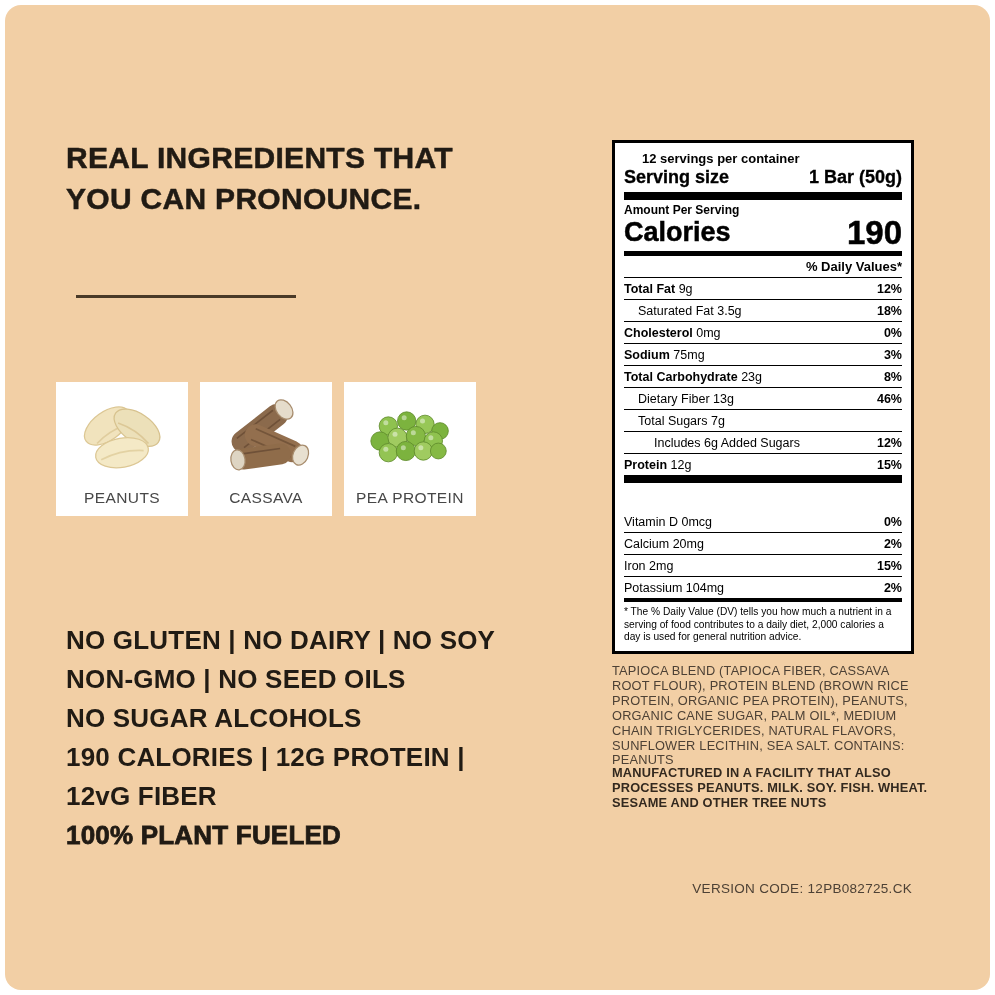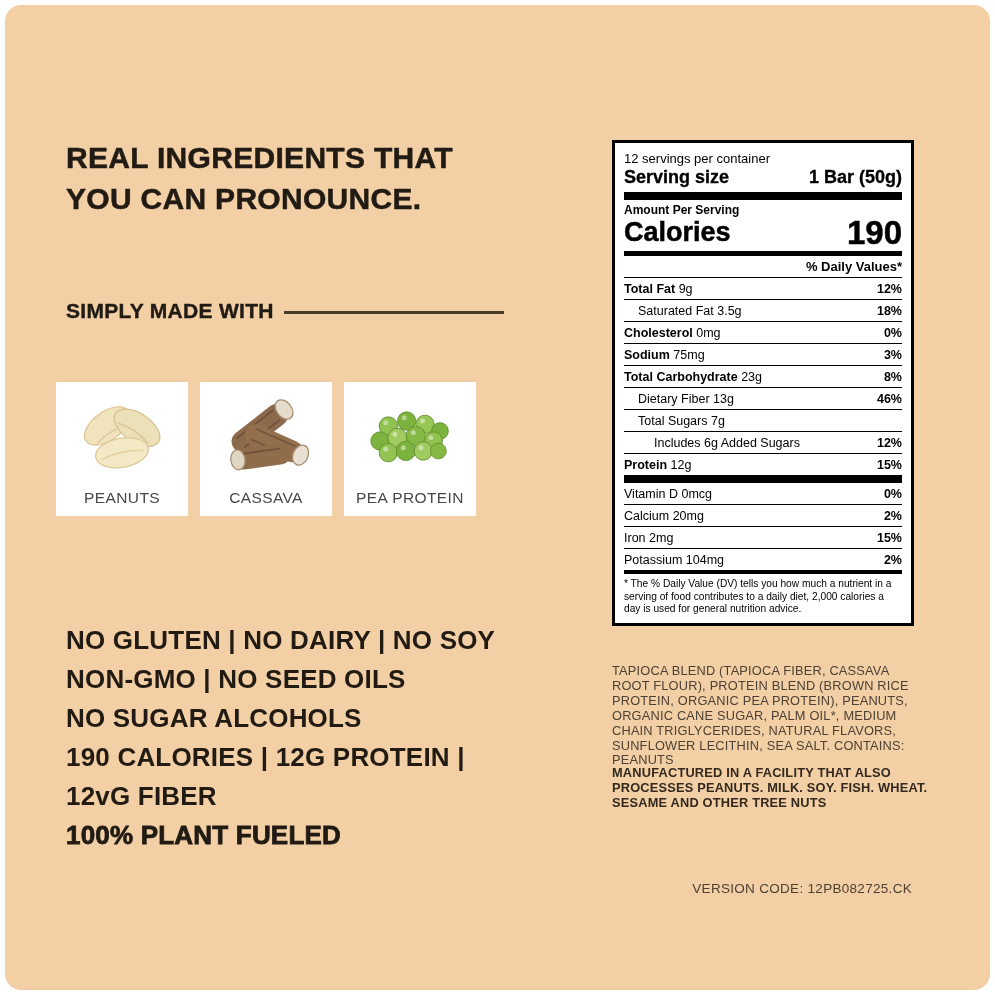--- a/index.html
+++ b/index.html
@@ -25,33 +25,33 @@
 
   .claims{position:absolute;left:66px;top:621px;width:452px;color:var(--ink);}
   .claim{font-size:26px;line-height:39px;font-weight:700;letter-spacing:.2px;}
   .claim.strong{-webkit-text-stroke:.8px var(--ink);}
 
   
   .nf{position:absolute;left:612px;top:140px;width:302px;background:#fff;border:3px solid var(--label-ink);
       padding:5px 9px 7px;color:var(--label-ink);}
   .nf-title{display:flex;justify-content:space-between;align-items:baseline;font-size:33px;font-weight:700;
       letter-spacing:-1px;border-bottom:1px solid #000;padding-bottom:3px;-webkit-text-stroke:.6px #000;}
-  .nf-servings{font-size:13px;font-weight:400;padding-top:3px;}
+  .nf-servings{font-size:13px;font-weight:700;padding-top:3px;margin-left:18px;}
   .nf-serving-row{display:flex;justify-content:space-between;font-size:18px;font-weight:700;padding:1px 0 4px;-webkit-text-stroke:.3px #000;}
   .nf-bar{background:#000;height:8px;}
   .nf-bar.mid{height:5px;}
   .nf-aps{font-size:12px;font-weight:700;padding-top:3px;}
   .nf-cal-row{display:flex;justify-content:space-between;align-items:flex-end;padding:0 0 3px;}
   .nf-cal-label{font-size:27px;font-weight:700;-webkit-text-stroke:.5px #000;}
   .nf-cal-value{font-size:33px;line-height:30px;font-weight:700;-webkit-text-stroke:.5px #000;}
   .nf-dvh{text-align:right;font-size:13px;font-weight:700;padding:3px 0 3px;}
   .nf-rows{display:block;}
   .nf-row{display:flex;justify-content:space-between;align-items:baseline;border-top:1px solid #000;
       padding:3.5px 0;font-size:12.5px;}
-  .nf-row.nosep{border-top:none;}
+  .nf-row.nosep{border-top:none;margin-top:28px;}
   .nf-row.ind1{padding-left:14px;}
   .nf-row.ind2{padding-left:30px;gap:24px;}
   .nf-name.b{font-weight:700;}
   .nf-dv{font-weight:700;}
   .nf-footnote{border-top:4px solid #000;margin-top:0;padding-top:4px;font-size:10.2px;line-height:12.6px;}
 
   
   .ingredients{position:absolute;left:612px;top:664px;width:312px;font-size:12.8px;line-height:14.9px;
       color:var(--body-text);letter-spacing:.2px;}
   .allergen{position:absolute;left:612px;top:766px;width:316px;font-size:12.8px;line-height:14.9px;
@@ -60,21 +60,20 @@
       color:var(--body-text);letter-spacing:.3px;}
 </style>
 </head>
 <body>
 
 <div class="card"></div>
 
 <div class="headline">REAL INGREDIENTS THAT YOU CAN PRONOUNCE.</div>
 
 <div class="subhead">
-  <span class="txt">SIMPLY MADE WITH</span>
   <span class="fill-line"></span>
 </div>
 
 <div class="tiles">
   <div class="tile">
     <svg width="100" height="88" viewBox="0 0 120 100">
       <ellipse cx="42" cy="38" rx="31" ry="17" fill="#f1e3bd" stroke="#dcc794" stroke-width="1.5" transform="rotate(-36 42 38)"></ellipse>
       <path d="M20 48 q20 -4 40 2" stroke="#e0cd9e" stroke-width="2" fill="none" transform="rotate(-36 42 38)"></path>
       <ellipse cx="78" cy="40" rx="31" ry="17" fill="#ece0b9" stroke="#d7c28e" stroke-width="1.5" transform="rotate(34 78 40)"></ellipse>
       <path d="M56 48 q22 -6 44 0" stroke="#dcc897" stroke-width="2" fill="none" transform="rotate(34 78 40)"></path>

